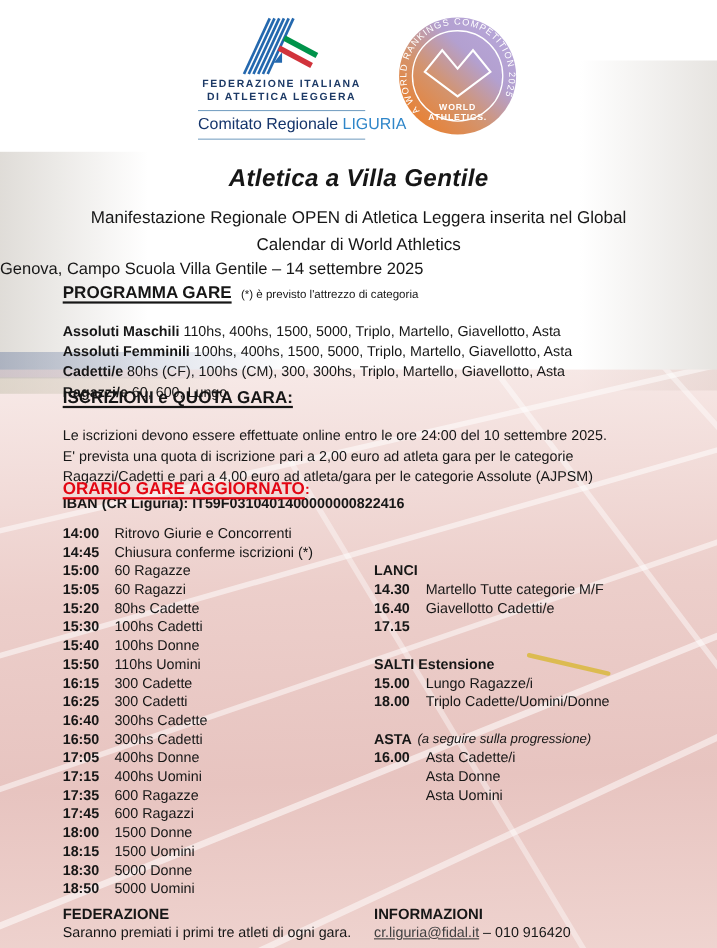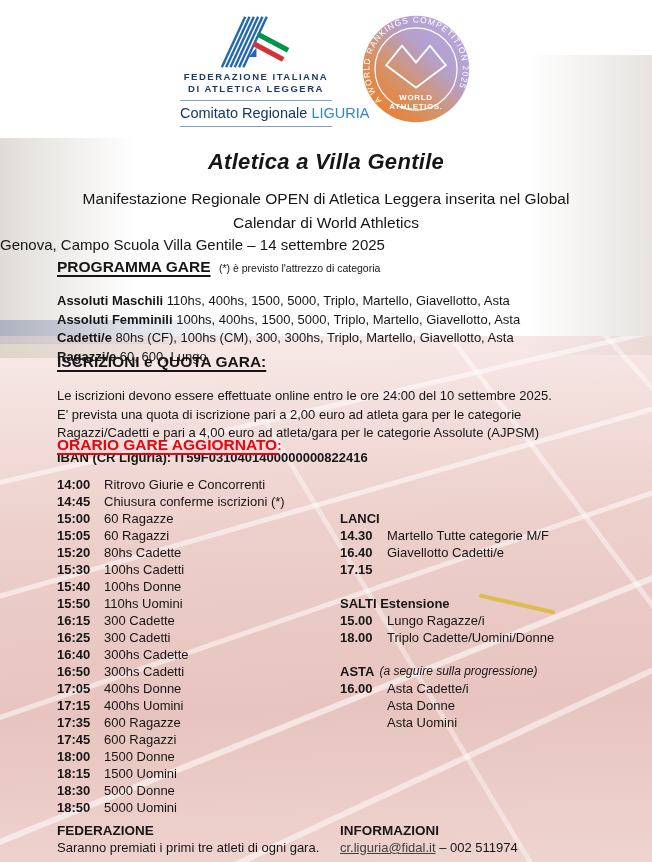--- a/index.html
+++ b/index.html
@@ -355,19 +355,19 @@
       </div>
 
     <div class="bottom">
       <div class="bot-left">
         <div class="bot-h">FEDERAZIONE</div>
         <div class="bot-t">Saranno premiati i primi tre atleti di ogni gara.</div>
       </div>
       <div class="bot-right">
         <div class="bot-h">INFORMAZIONI</div>
         <div class="bot-t">
-          <a class="email">cr.liguria@fidal.it</a><span> – 002 511974</span>
+          <a class="email">cr.liguria@fidal.it</a><span> – 010 916420</span>
         </div>
       </div>
     </div>
 
   </div>
 </div>
 
 </body></html>

